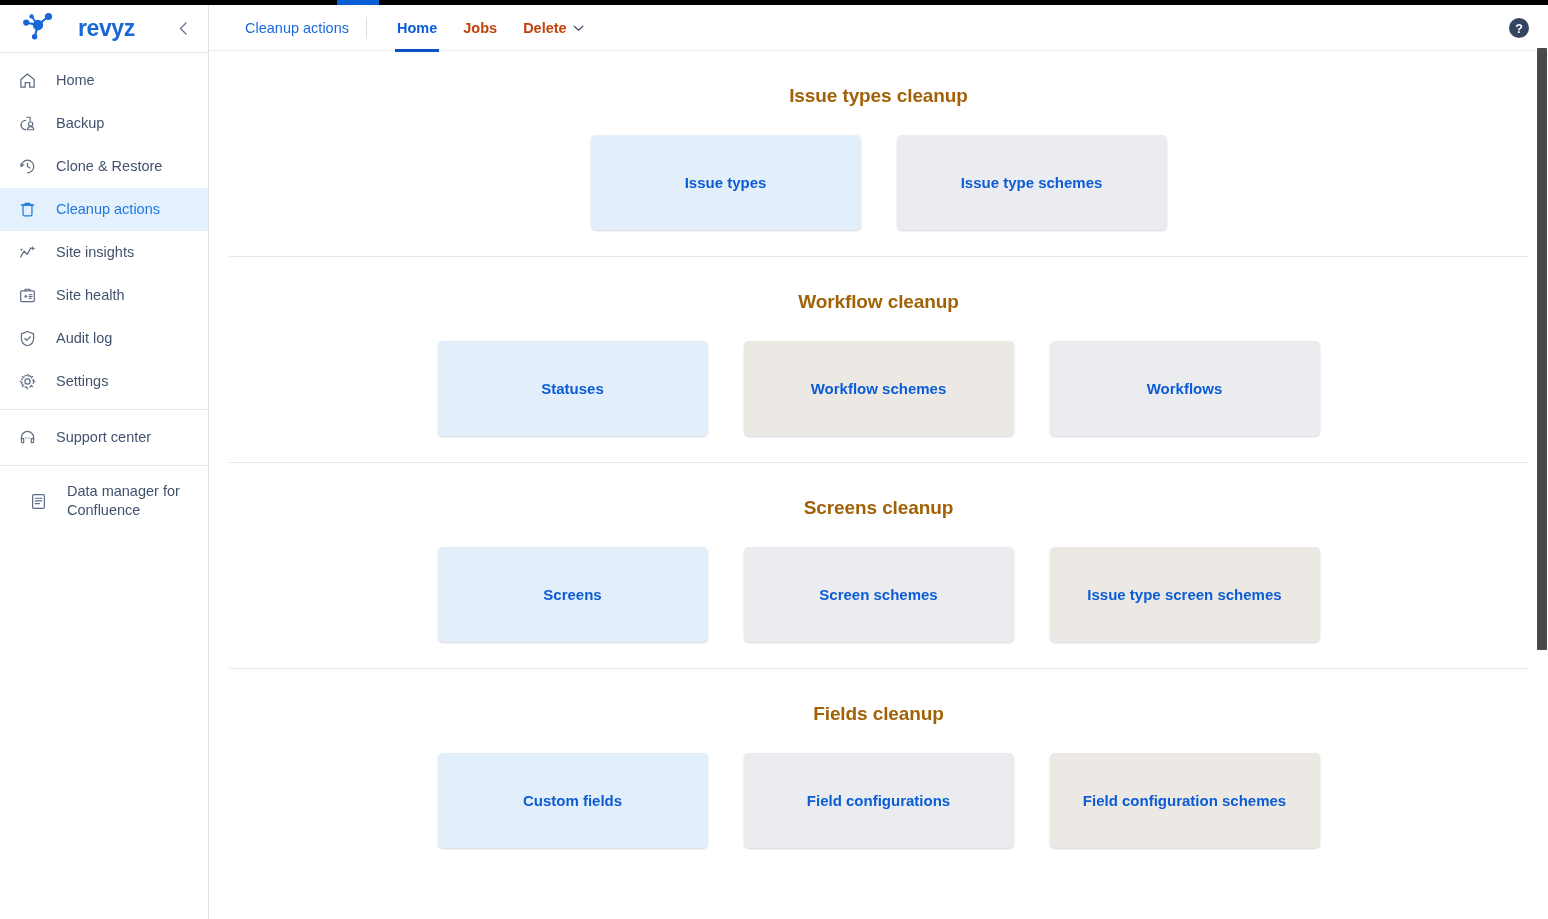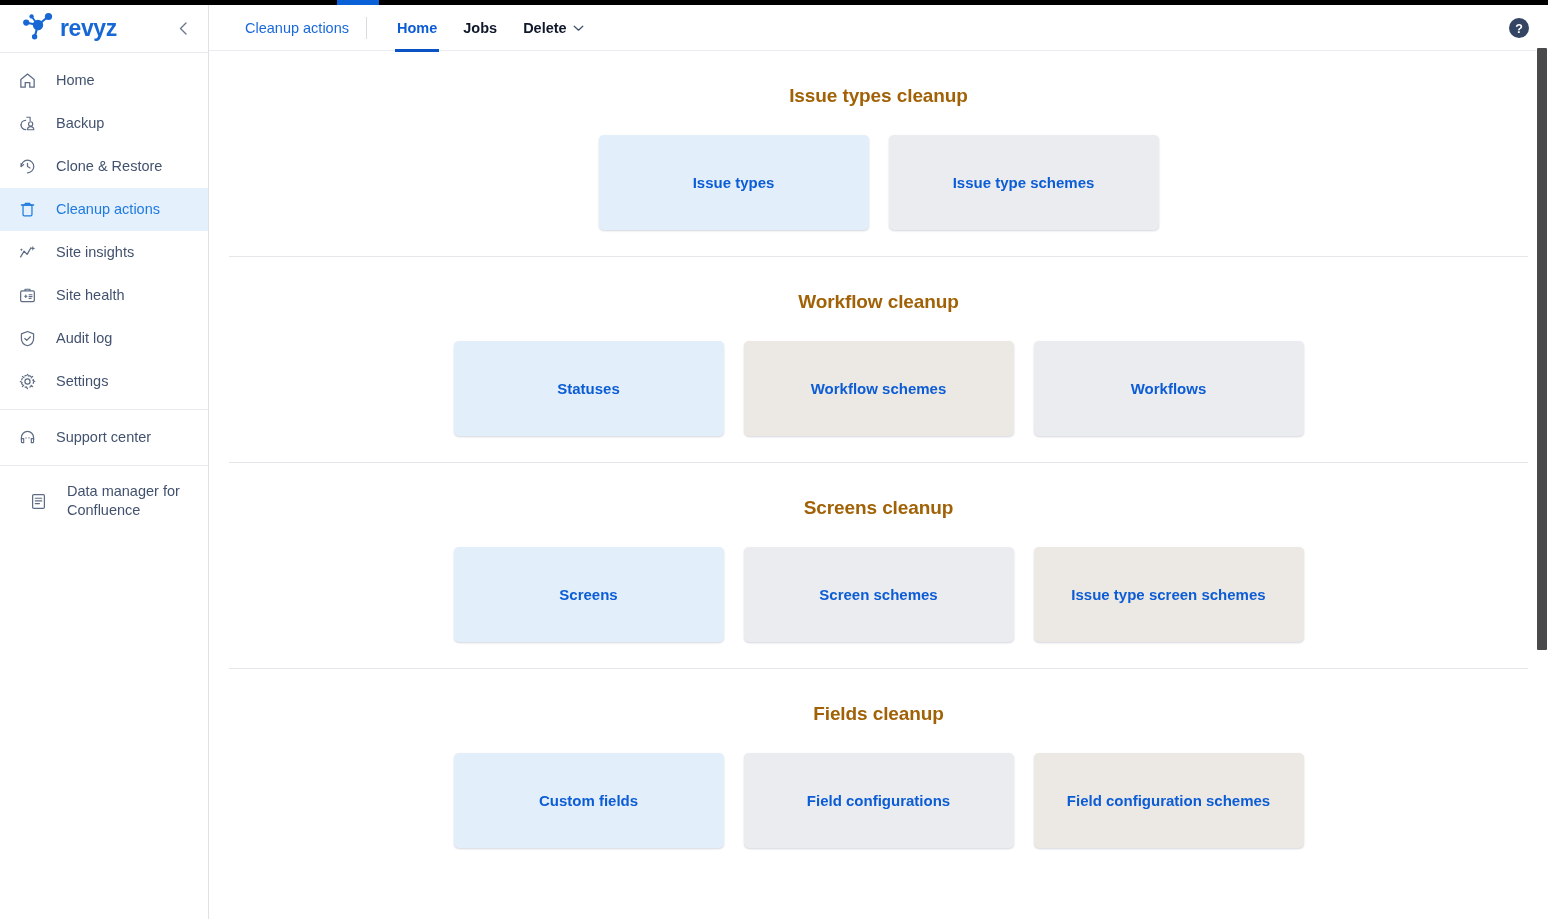--- a/index.html
+++ b/index.html
@@ -24,21 +24,21 @@
   
   #sidebar {
     width: 209px; height: 919px; background: #ffffff;
     border-right: 1px solid #dfe1e6; flex: 0 0 209px;
     position: relative; padding-top: 5px;
   }
   .brand {
     height: 47px; display: flex; align-items: center;
     padding: 0 14px 0 22px; position: relative;
   }
-  .brand-logo { display: flex; align-items: center; gap: 7px; }
+  .brand-logo { display: flex; align-items: center; gap: 25px; }
   .brand-word {
     font-size: 23px; font-weight: 700; color: #1767d4;
     letter-spacing: -0.4px; line-height: 1;
   }
   .collapse-btn {
     position: absolute; right: 14px; top: 50%; transform: translateY(-50%);
     width: 22px; height: 22px; display: flex; align-items: center;
     justify-content: center; color: #6b778c; cursor: pointer;
   }
   .sidebar-sep { height: 1px; background: #e7e9ec; width: 100%; }
@@ -71,21 +71,21 @@
     position: relative; background: #fff;
   }
   .crumb {
     font-size: 14.5px; color: #1868db; cursor: pointer; padding-right: 17px;
   }
   .crumb-divider {
     width: 1px; height: 22px; background: #d8dce2; margin-right: 17px;
   }
   .tabs { display: flex; align-items: center; height: 46px; }
   .tab {
-    font-size: 14.5px; font-weight: 700; color: #0f172a;
+    font-size: 14.5px; font-weight: 700; color: #c2410c;
     padding: 0 13px; height: 46px; display: flex; align-items: center;
     cursor: pointer; position: relative;
   }
   .tab.active { color: #0b5cd5; }
   .tab.active::after {
     content: ""; position: absolute; left: 11px; right: 11px; bottom: -1px;
     height: 3px; background: #0b52c4;
   }
   .tab .caret { margin-left: 6px; display: inline-flex; color: #42526e; }
   .help-btn {
@@ -98,21 +98,21 @@
     position: absolute; top: 51px; left: 0; right: 0; bottom: 0;
     overflow: hidden;
   }
   .section { padding: 0; }
   .section-inner { padding: 22px 0 26px 0; }
   .section-title {
     text-align: center; font-size: 19px; font-weight: 700;
     color: #a16207; margin: 12px 0 0 0; letter-spacing: -0.1px;
   }
   .card-row {
-    display: flex; justify-content: center; gap: 20px;
+    display: flex; justify-content: center; gap: 36px;
     margin-top: 28px;
   }
   .card {
     width: 270px; height: 95px; border-radius: 5px;
     display: flex; align-items: center; justify-content: center;
     font-size: 15px; font-weight: 700; color: #0b5cd5;
     cursor: pointer; text-align: center; padding: 0 12px;
     box-shadow: 0 1px 2px rgba(9,30,66,0.18);
   }
   .card.blue  { background: #e2effb; }

